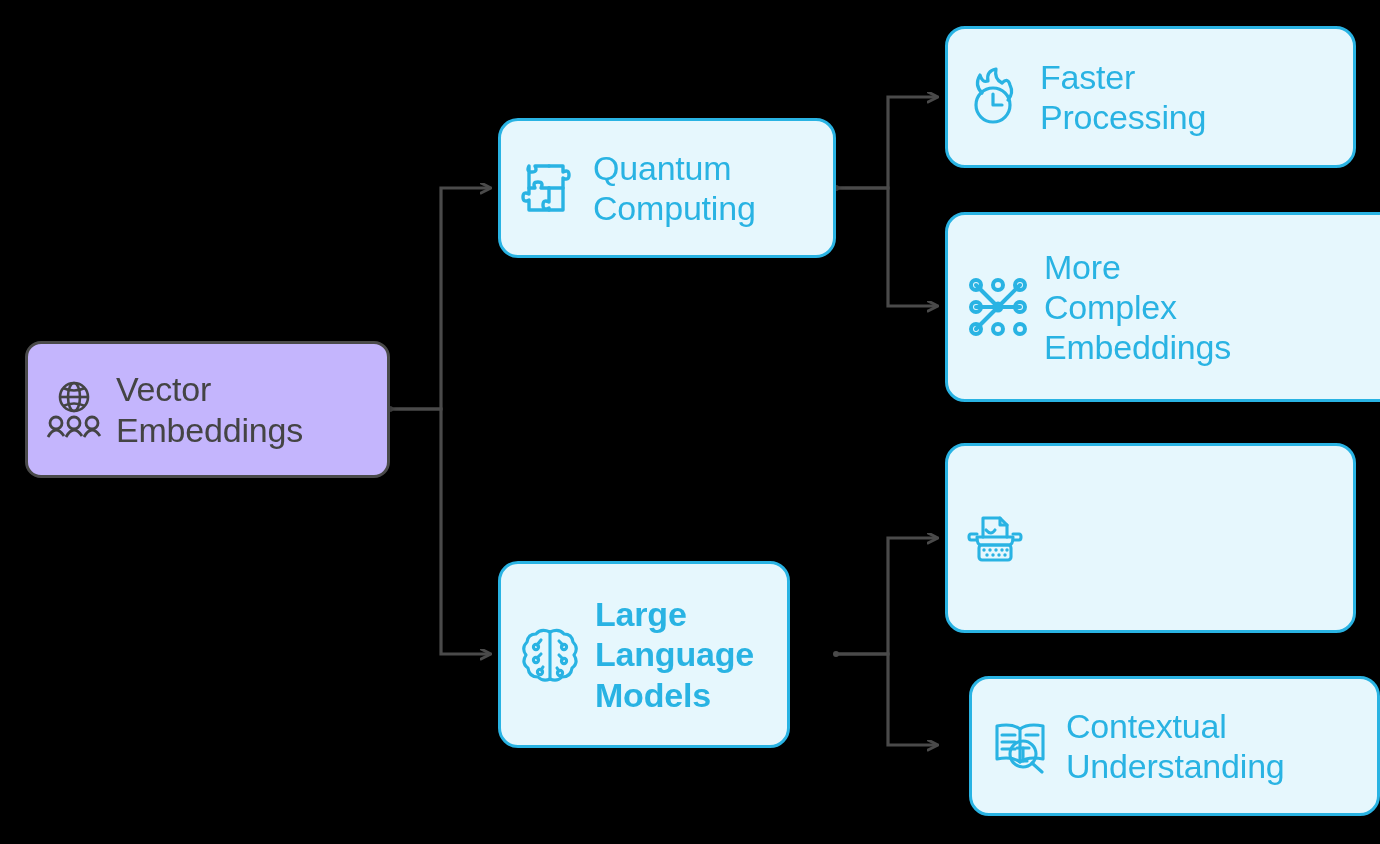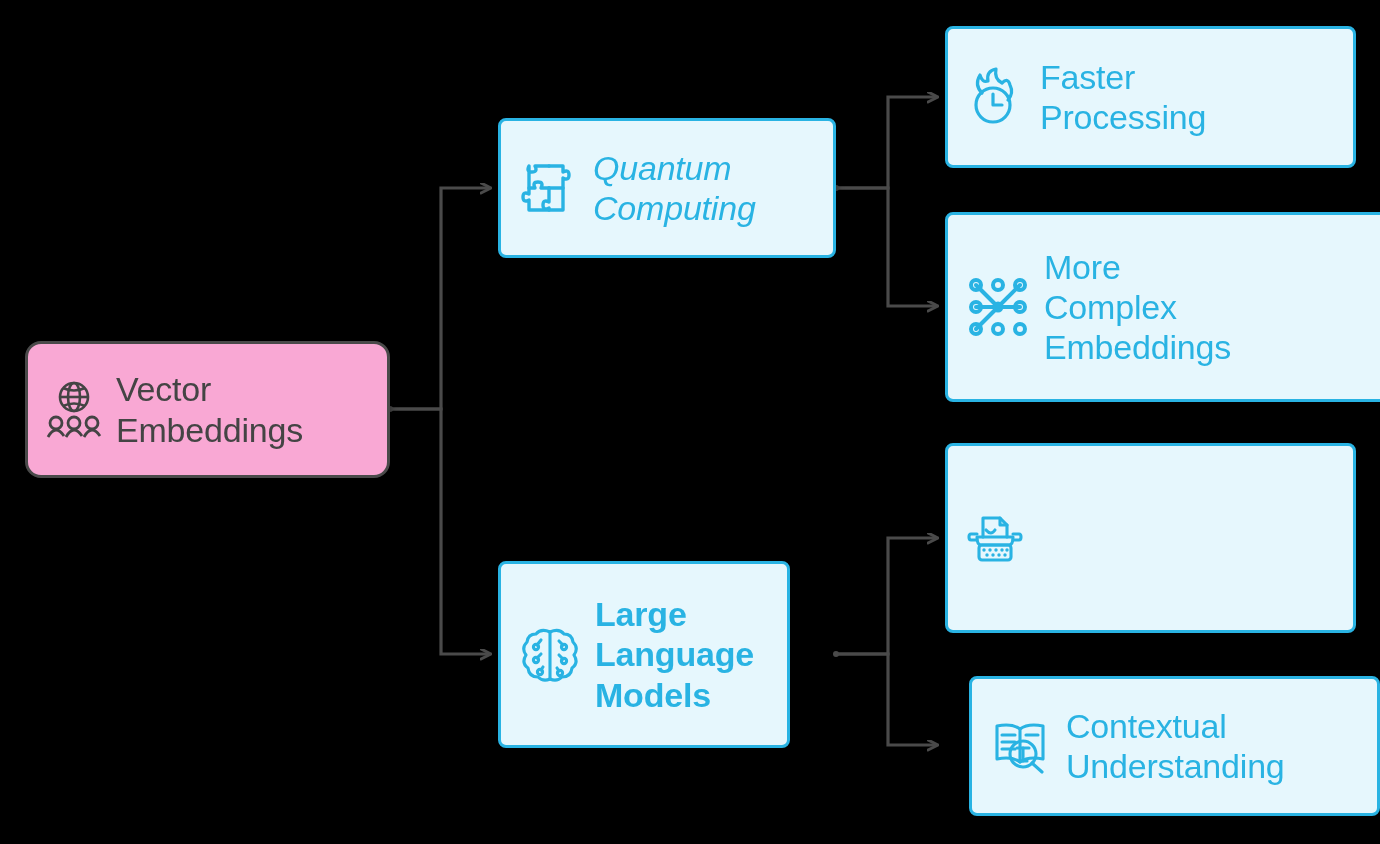--- a/index.html
+++ b/index.html
@@ -39,35 +39,35 @@
   }
   .node .label {
     flex: 1 1 auto;
     white-space: pre-line;
     line-height: 1.18;
     letter-spacing: -0.2px;
   }
 
   
   .node--root {
-    background: #f9a8d4;
+    background: #c4b5fd;
     border: 3px solid #4a4a4a;
     border-radius: 16px;
     box-shadow: 0 3px 7px rgba(0,0,0,0.55);
   }
   .node--root .label {
     color: #444444;
     font-size: 34px;
   }
 
   
   .node--blue {
     background: #e6f7fd;
     border: 3px solid #29b3e3;
-    border-radius: 8px;
+    border-radius: 20px;
     box-shadow: 0 3px 7px rgba(0,0,0,0.55);
   }
   .node--blue .label {
     color: #29b3e3;
     font-size: 34px;
   }
 </style>
 </head>
 <body>
 
@@ -114,21 +114,21 @@
           <path d="M2,57 Q6,50 10,50 Q14,50 18,56"></path>
           <path d="M20,57 Q24,50 28,50 Q32,50 36,56"></path>
           <path d="M38,57 Q42,50 46,50 Q50,50 54,56"></path>
         </g>
       </svg>
     </span>
     <span class="label">Vector
 Embeddings</span>
   </div>
 
-  <div class="node node--blue" style="left:498px; top:118px; width:338px; height:140px;font-style:italic;">
+  <div class="node node--blue" style="left:498px; top:118px; width:338px; height:140px;">
     <span class="icon">
       <svg width="60" height="60" viewBox="0 0 60 60">
         <g fill="none" stroke="#29b3e3" stroke-width="3.4" stroke-linejoin="round" stroke-linecap="round">
           <path d="M30,8 L44,8 L44,14 Q50,11 50,17 Q50,23 44,20 L44,30 L30,30"></path>
           <path d="M30,8 L16,8 Q19,14 13,14 Q7,14 10,8 L10,30 L16,30 Q13,24 19,24 Q25,24 22,30 L30,30"></path>
           <path d="M30,30 L30,44 Q24,41 24,47 Q24,53 30,50 L30,52 L44,52 L44,30"></path>
           <path d="M10,30 L10,36 Q4,33 4,39 Q4,45 10,42 L10,52 L30,52"></path>
         </g>
       </svg>
     </span>

